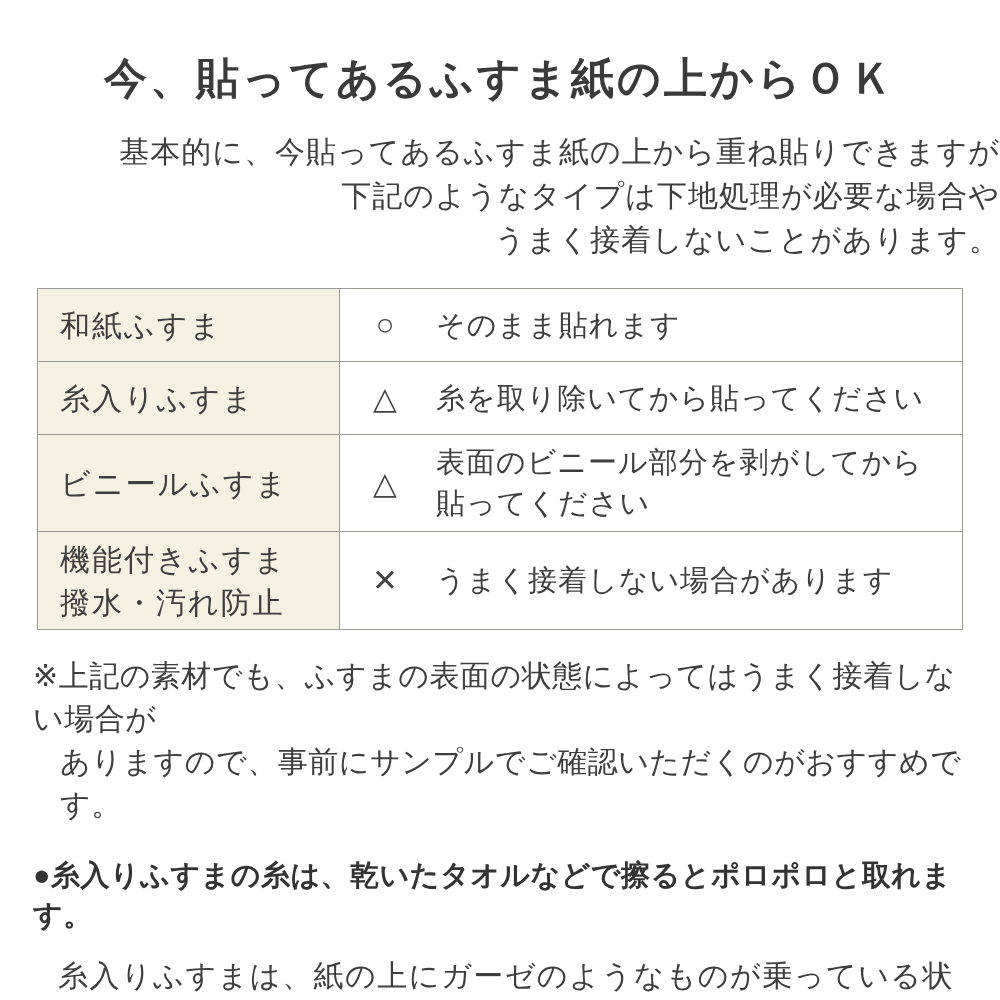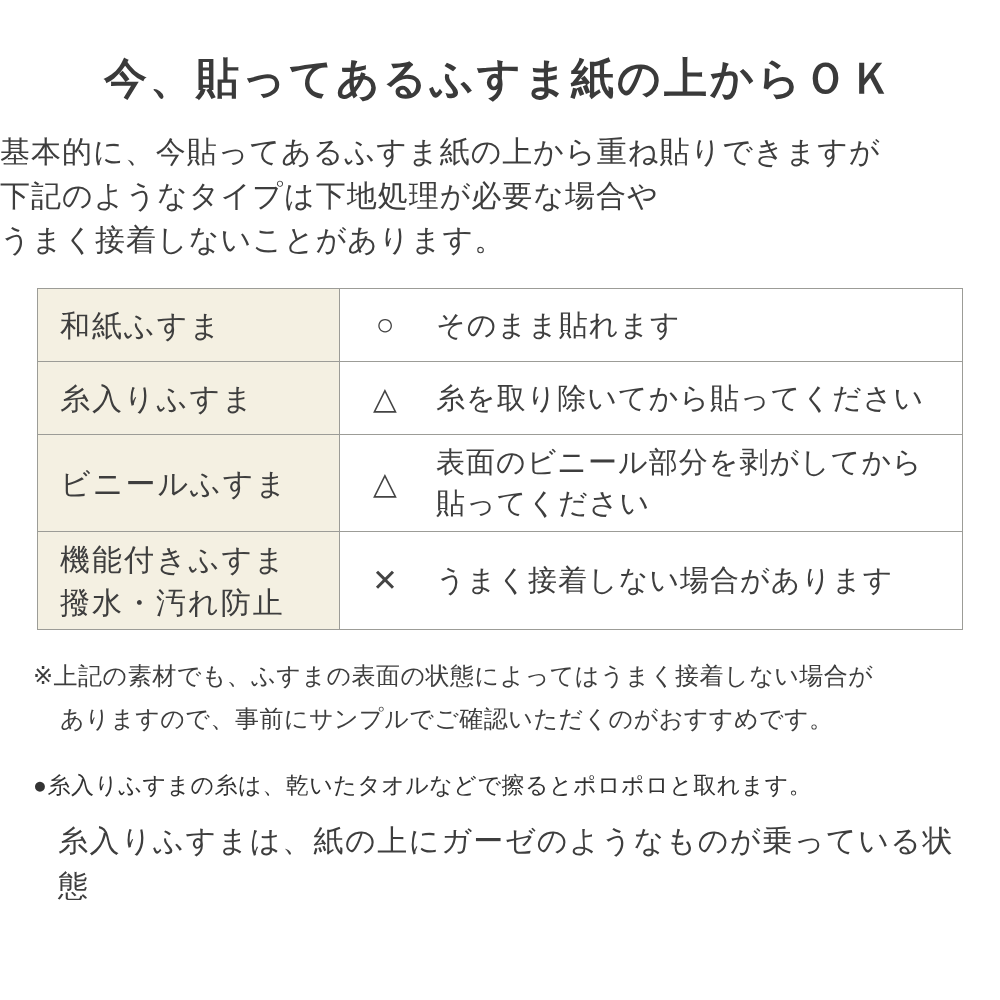--- a/index.html
+++ b/index.html
@@ -23,21 +23,21 @@
   .title {
     padding-top: 50px;
     text-align: center;
     font-size: 43px;
     font-weight: 700;
     letter-spacing: 3px;
     color: #3a3a3a;
   }
   .intro {
     margin-top: 22px;
-    text-align: left;
+    text-align: right;
     font-size: 30px;
     line-height: 44px;
     letter-spacing: 1px;
     color: #3e3e3e;
   }
   .compat-table {
     margin: 26px 37px 0 37px;
     border: 1px solid #9c9c97;
   }
   .trow {
@@ -77,29 +77,29 @@
     color: #444444;
   }
   .result-text {
     margin-left: 34px;
     font-size: 29px;
     line-height: 41px;
     letter-spacing: 1px;
   }
   .note {
     margin: 24px 28px 0 33px;
-    font-size: 24px;
+    font-size: 30px;
     line-height: 43px;
     letter-spacing: 0.5px;
   }
   .note .cont { margin-left: 27px; }
   .thread-heading {
     margin: 30px 28px 0 33px;
-    font-size: 23px;
-    font-weight: 400;
+    font-size: 29px;
+    font-weight: 700;
     letter-spacing: 0.5px;
     color: #333333;
   }
   .thread-body {
     margin: 17px 28px 0 58px;
     font-size: 30px;
     line-height: 45px;
     letter-spacing: 1.5px;
   }
 </style>

